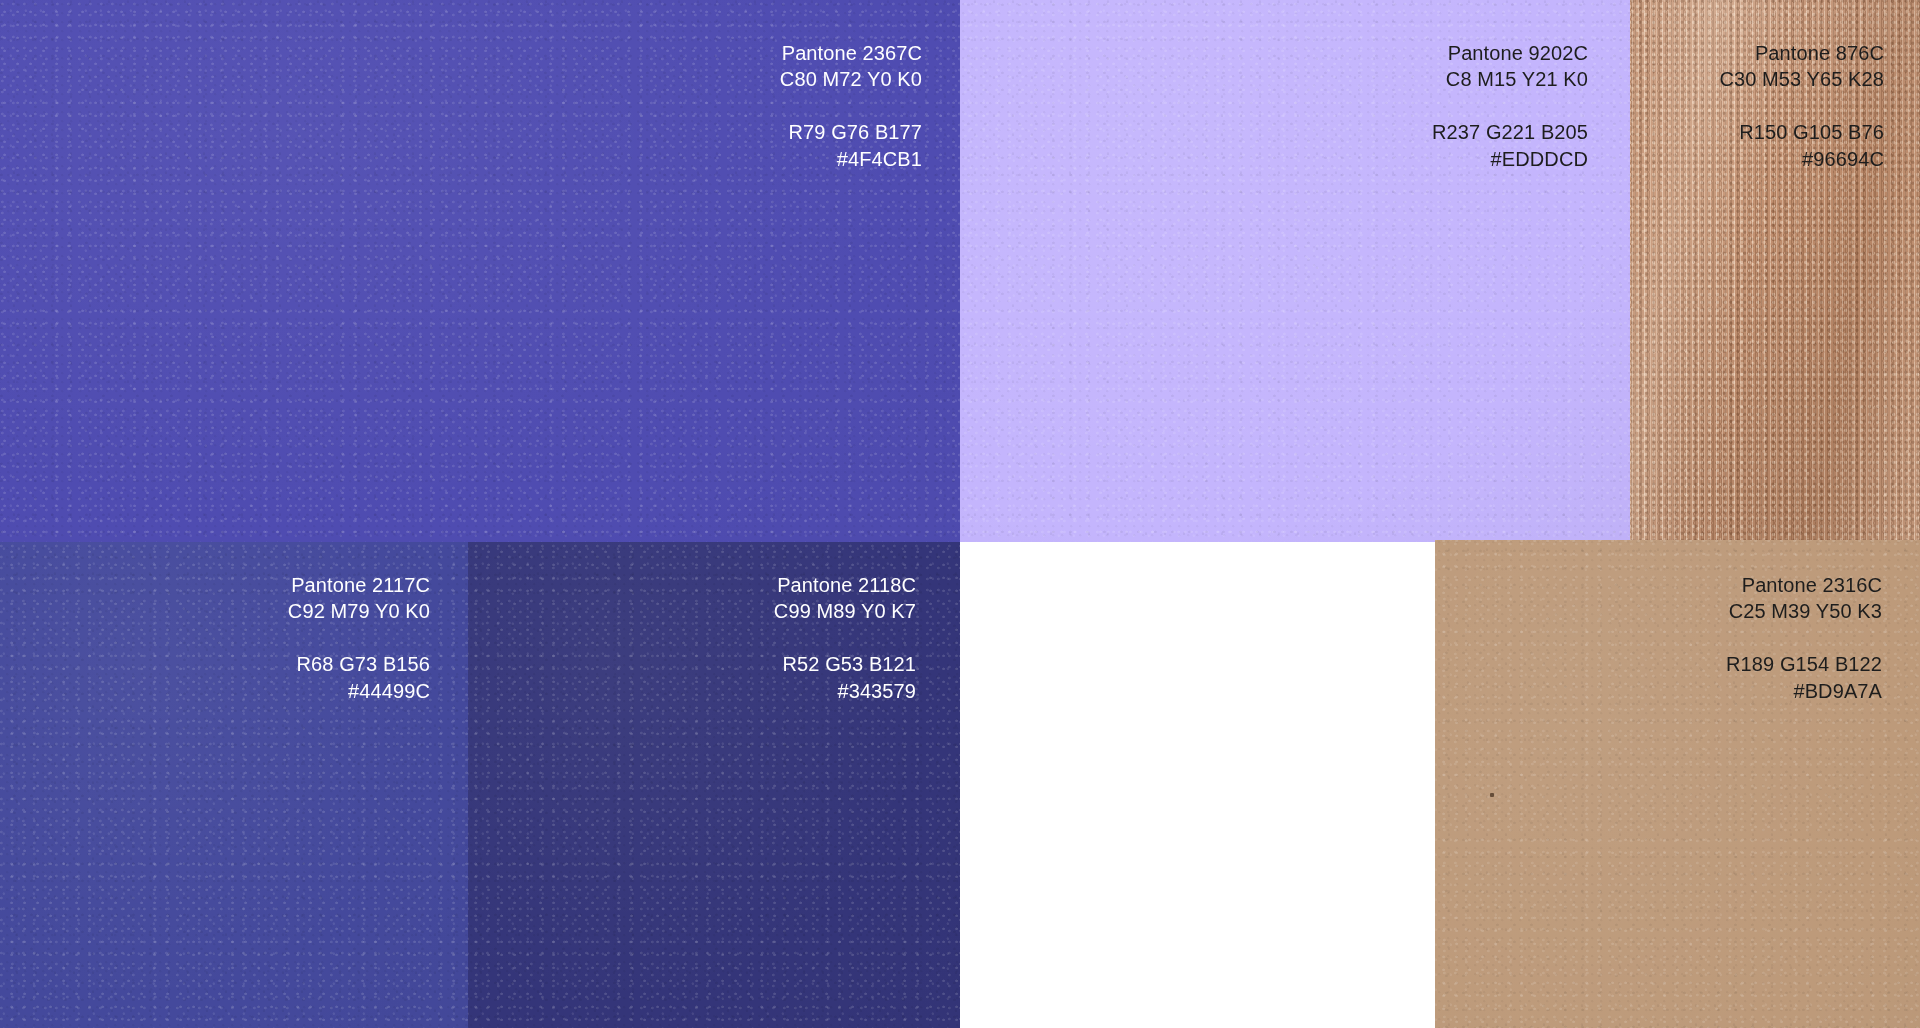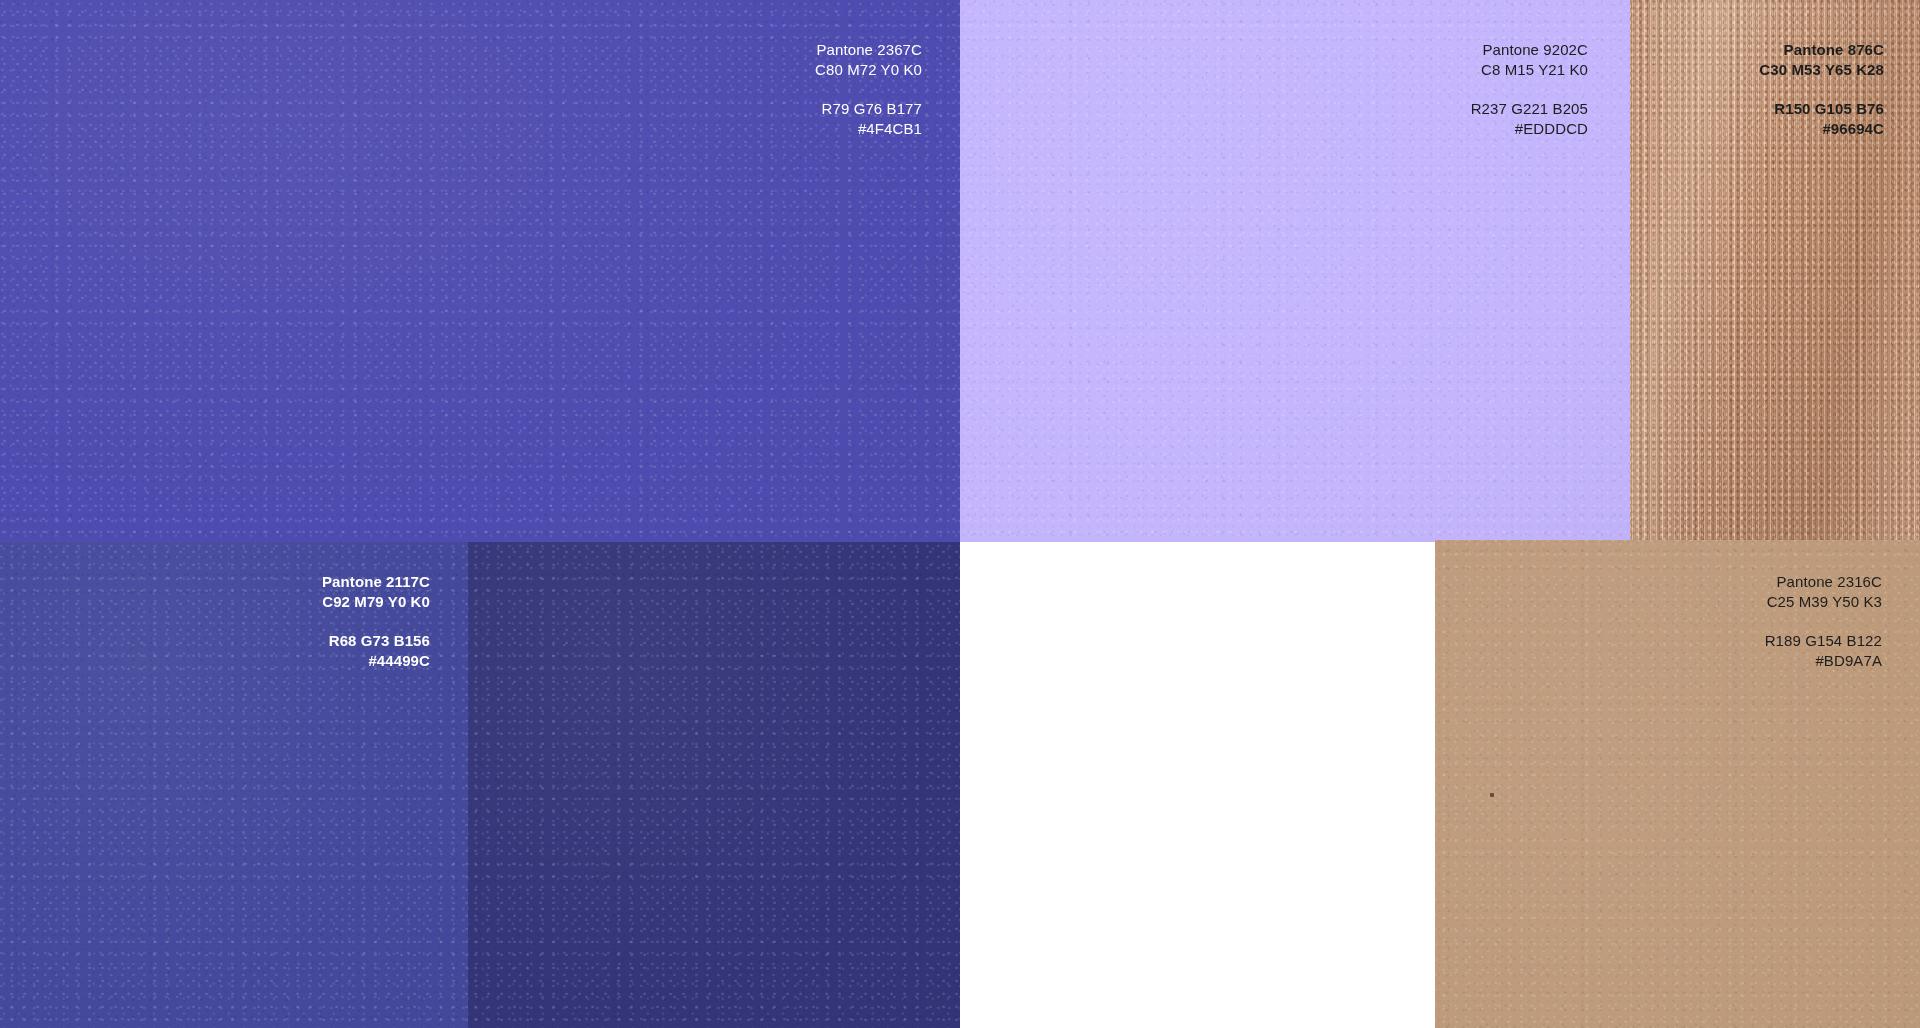--- a/index.html
+++ b/index.html
@@ -71,21 +71,21 @@
   .swatch .light {
     position: absolute;
     inset: 0;
     pointer-events: none;
   }
 
   .label {
     position: absolute;
     text-align: right;
     line-height: 1.32;
-    font-size: 15px;
+    font-size: 20px;
     white-space: pre;
     letter-spacing: .1px;
   }
   .label .block + .block {
     display: block;
     margin-top: 1.32em;
   }
   .label .line { display: block; }
 
   .label.on-dark  { color: #ffffff; }
@@ -108,34 +108,35 @@
     <div class="swatch" style="left: 0px; top: 0px; width: 960px; height: 542px; background: rgb(79, 76, 177);">
       <div class="light" style="background: radial-gradient(120% 130% at 30% 25%, rgba(255, 255, 255, 0.043) 0%, rgba(255, 255, 255, 0) 55%, rgba(0, 0, 0, 0.035) 100%);"></div>
       <div class="grain"></div>
       <div class="label on-dark" style="right: 38px; top: 40px;"><span class="block"><span class="line">Pantone 2367C</span><span class="line">C80 M72 Y0 K0</span></span><span class="block"><span class="line">R79 G76 B177</span><span class="line">#4F4CB1</span></span></div>
     </div>
     <div class="swatch" style="left: 960px; top: 0px; width: 670px; height: 542px; background: #c4b5fd;">
       <div class="light" style="background: radial-gradient(120% 130% at 30% 25%, rgba(255, 255, 255, 0.043) 0%, rgba(255, 255, 255, 0) 55%, rgba(0, 0, 0, 0.035) 100%);"></div>
       <div class="grain"></div>
       <div class="label on-light" style="right: 42px; top: 40px;"><span class="block"><span class="line">Pantone 9202C</span><span class="line">C8 M15 Y21 K0</span></span><span class="block"><span class="line">R237 G221 B205</span><span class="line">#EDDDCD</span></span></div>
     </div>
-    <div class="swatch metallic" style="left: 1630px; top: 0px; width: 290px; height: 540px; background: rgb(194, 144, 112); font-weight: bold;">
+    <div class="swatch metallic" style="left: 1630px; top: 0px; width: 290px; height: 540px; background: rgb(194, 144, 112);">
       <div class="light" style="background: linear-gradient(rgba(255, 255, 255, 0.1) 0%, rgba(0, 0, 0, 0) 35%, rgba(0, 0, 0, 0.06) 100%);"></div>
       <div class="grain"></div>
       <div class="sheen"></div>
       <div class="label on-light" style="right: 36px; top: 40px;"><span class="block"><span class="line">Pantone 876C</span><span class="line">C30 M53 Y65 K28</span></span><span class="block"><span class="line">R150 G105 B76</span><span class="line">#96694C</span></span></div>
     </div>
-    <div class="swatch" style="left: 0px; top: 542px; width: 468px; height: 486px; background: rgb(68, 73, 156); font-weight: bold;">
+    <div class="swatch" style="left: 0px; top: 542px; width: 468px; height: 486px; background: rgb(68, 73, 156);">
       <div class="light" style="background: radial-gradient(120% 130% at 30% 25%, rgba(255, 255, 255, 0.043) 0%, rgba(255, 255, 255, 0) 55%, rgba(0, 0, 0, 0.035) 100%);"></div>
       <div class="grain"></div>
       <div class="label on-dark" style="right: 38px; top: 30px;"><span class="block"><span class="line">Pantone 2117C</span><span class="line">C92 M79 Y0 K0</span></span><span class="block"><span class="line">R68 G73 B156</span><span class="line">#44499C</span></span></div>
     </div>
     <div class="swatch" style="left: 468px; top: 542px; width: 492px; height: 486px; background: rgb(52, 53, 121);">
       <div class="light" style="background: radial-gradient(120% 130% at 30% 25%, rgba(255, 255, 255, 0.043) 0%, rgba(255, 255, 255, 0) 55%, rgba(0, 0, 0, 0.035) 100%);"></div>
       <div class="grain"></div>
+      <div class="label on-dark" style="right: 44px; top: 30px;"><span class="block"><span class="line">Pantone 2118C</span><span class="line">C99 M89 Y0 K7</span></span><span class="block"><span class="line">R52 G53 B121</span><span class="line">#343579</span></span></div>
     </div>
     <div class="swatch" style="left: 1435px; top: 540px; width: 485px; height: 596px; background: rgb(189, 154, 122);">
       <div class="light" style="background: radial-gradient(120% 130% at 30% 25%, rgba(255, 255, 255, 0.043) 0%, rgba(255, 255, 255, 0) 55%, rgba(0, 0, 0, 0.035) 100%);"></div>
       <div class="grain"></div>
       <div class="label on-light" style="right: 38px; top: 32px;"><span class="block"><span class="line">Pantone 2316C</span><span class="line">C25 M39 Y50 K3</span></span><span class="block"><span class="line">R189 G154 B122</span><span class="line">#BD9A7A</span></span></div>
     </div>
     <div class="speck" style="left: 1490px; top: 793px;"></div>
   </div>
 
 </body></html>

